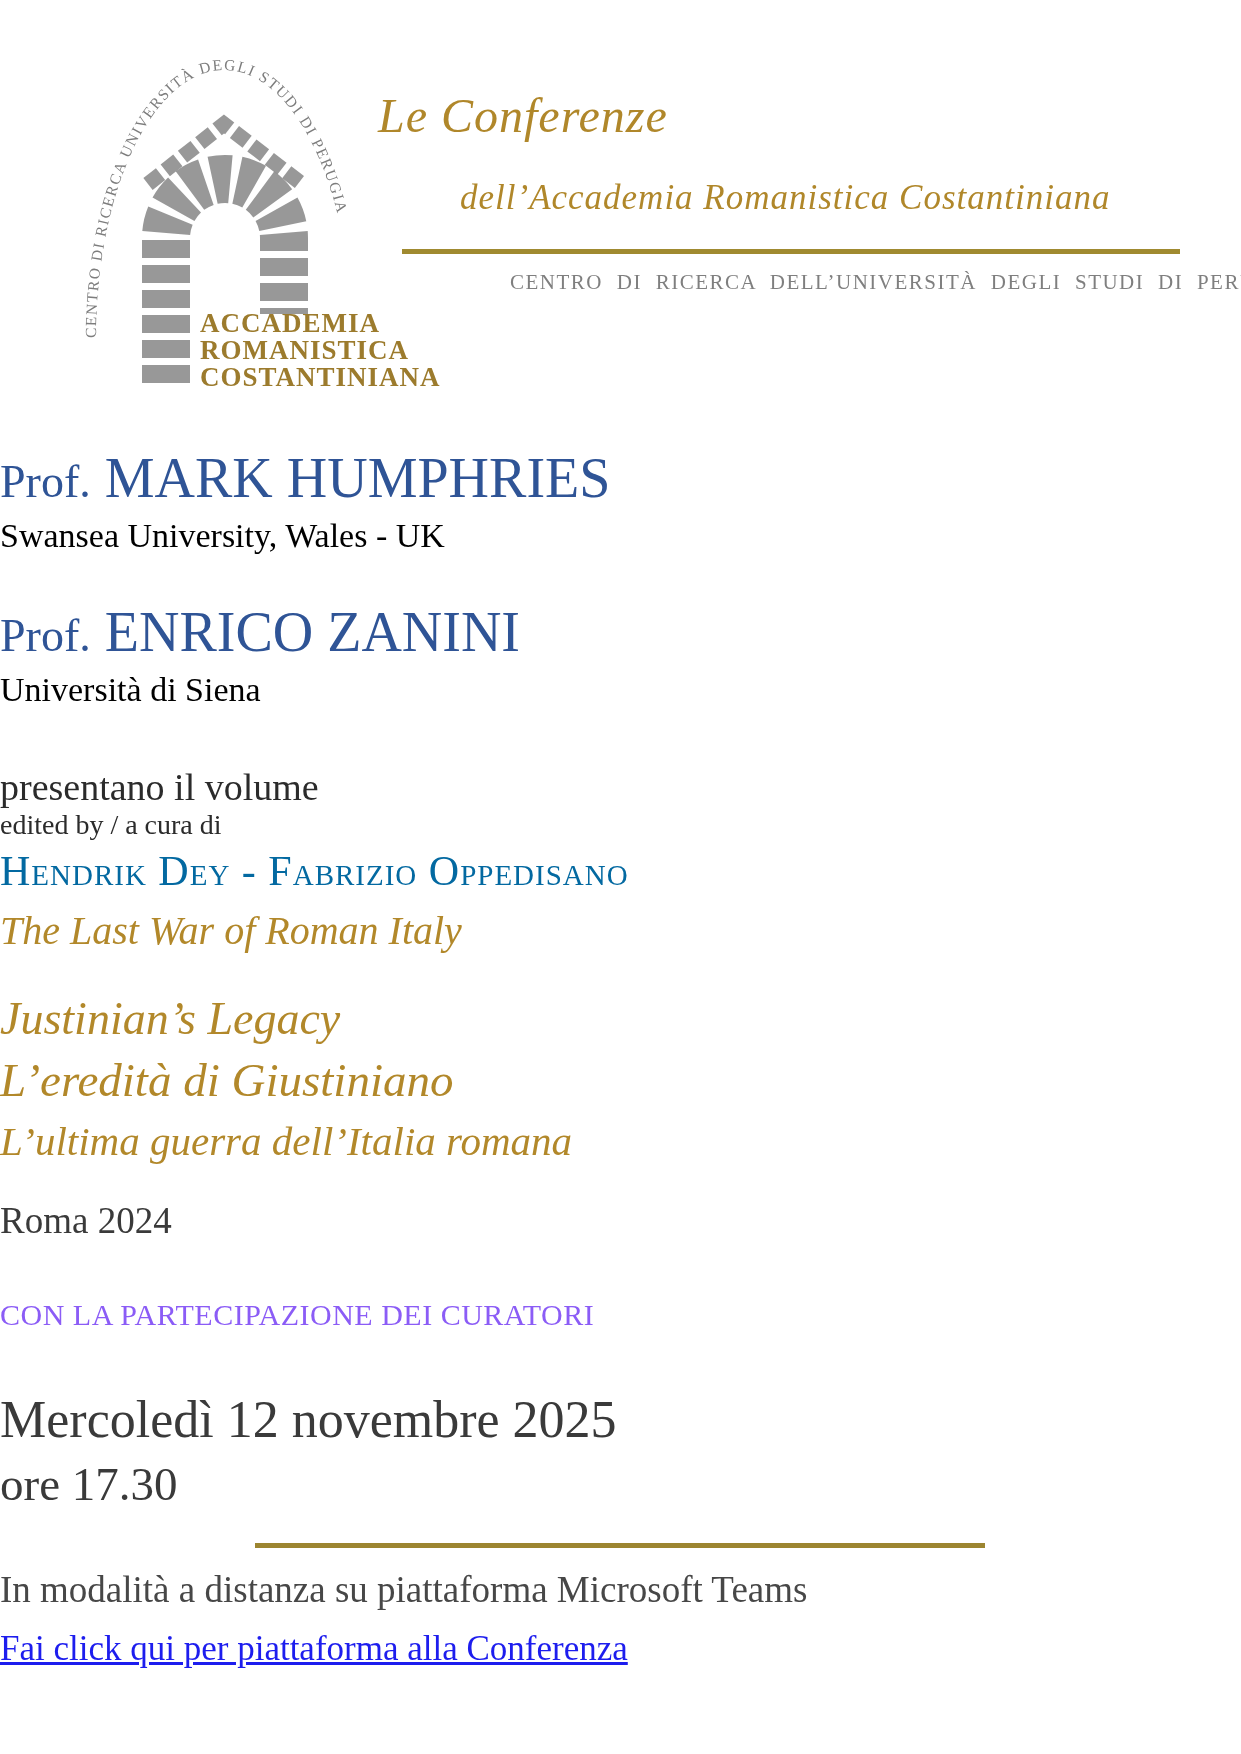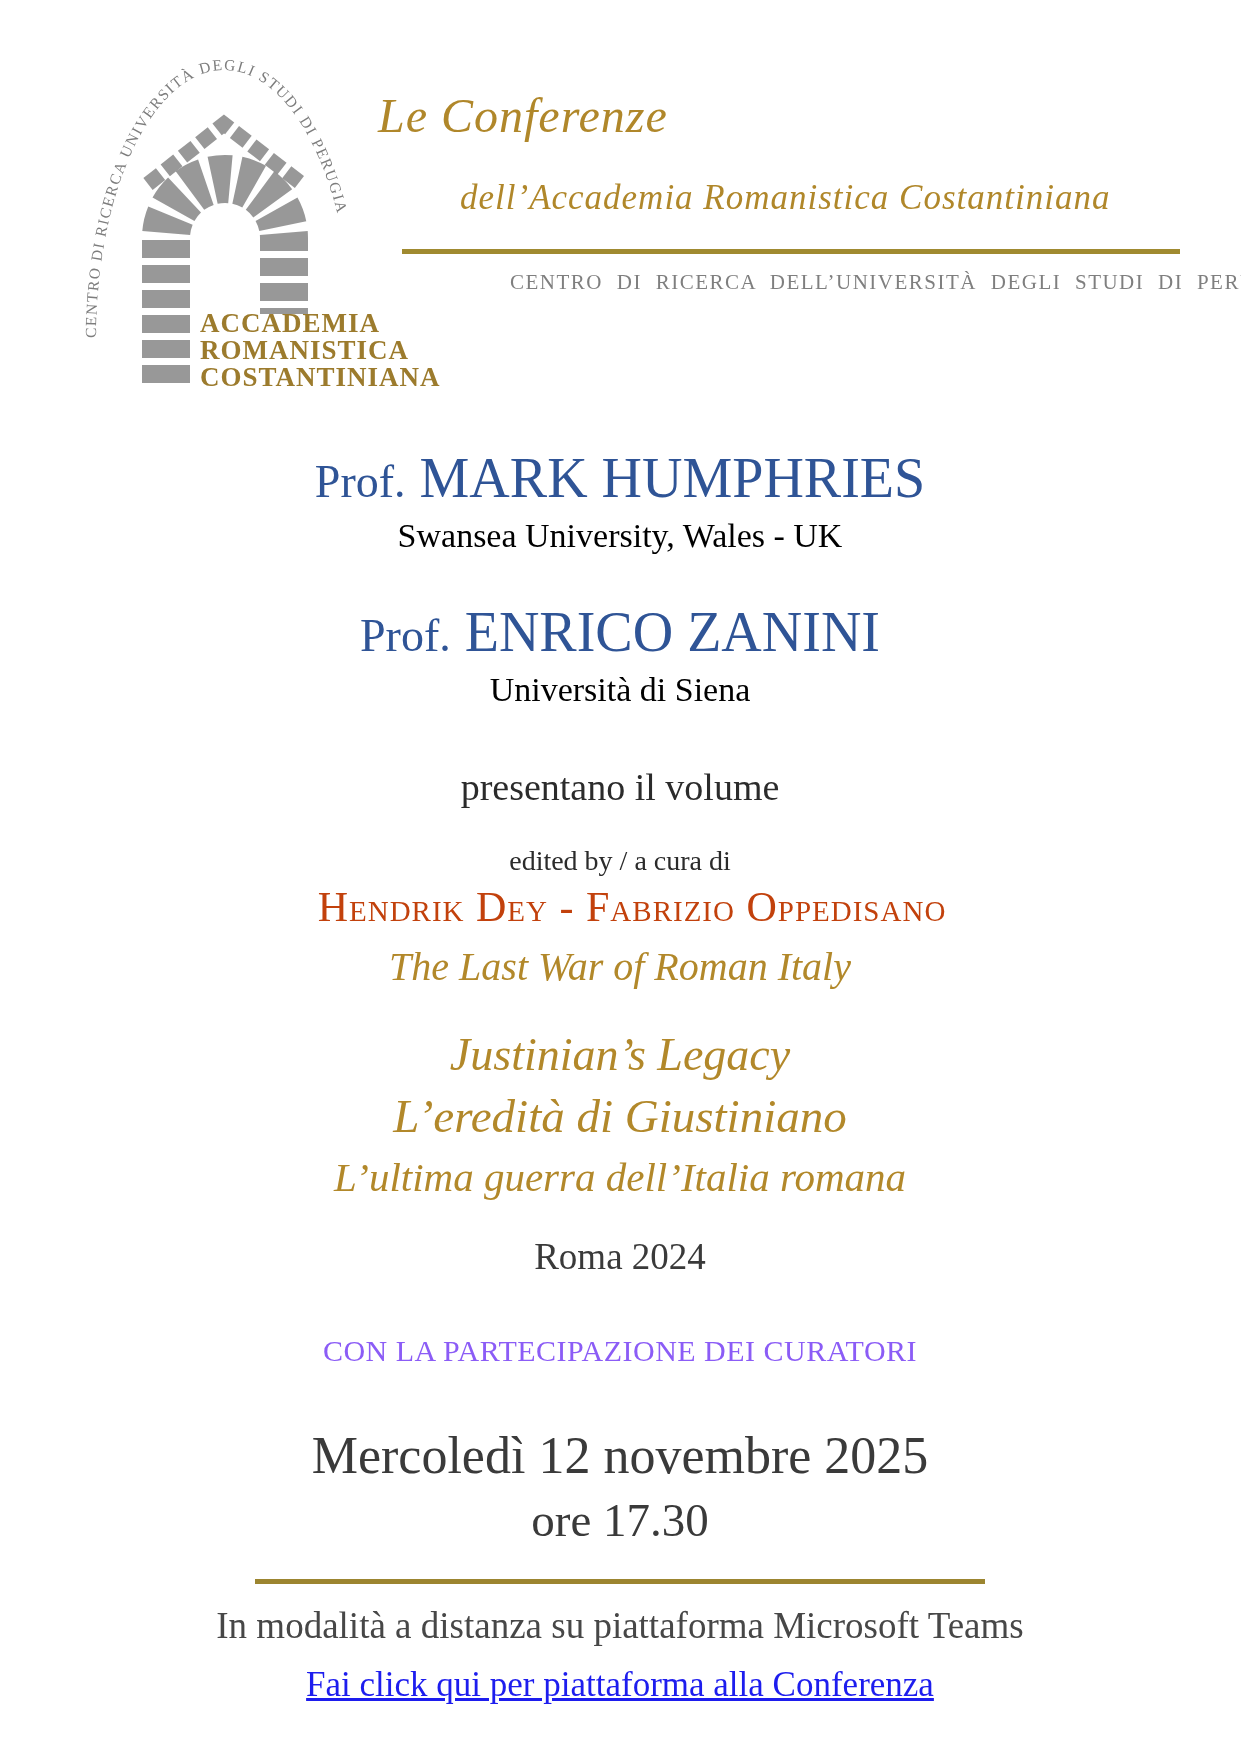--- a/index.html
+++ b/index.html
@@ -32,31 +32,31 @@
   .rule1{
     margin-top:34px;margin-left:42px;width:778px;height:5px;background:#a08a30;
   }
   .centro{
     margin-top:16px;margin-left:150px;text-align:center;
     color:#7f7f7f;font-size:21px;letter-spacing:1.5px;word-spacing:7px;
     white-space:nowrap;
   }
 
   
-  .main{position:absolute;left:0;top:428px;width:1240px;text-align:center;}
+  .main{position:absolute;left:0;top:428px;width:1240px;}
   .speaker-name{color:#2f5496;font-size:56px;line-height:1.1;margin-top:20px;}
   .speaker-name .prefix{font-size:46px;}
   .speaker-affil{color:#000000;font-size:34px;line-height:1.2;margin-top:6px;}
   .speaker2 .speaker-name{margin-top:46px;}
 
   .presentano{color:#2b2b2b;font-size:38px;margin-top:54px;}
-  .editedby{color:#2b2b2b;font-size:28px;margin-top:36px;}
+  .editedby{color:#2b2b2b;font-size:28px;}
   .editors{
-    color:#c2410c;font-size:42px;margin-top:6px;
-    font-variant:small-caps;letter-spacing:1px;padding-left:24px;
+    color:#0369a1;font-size:42px;margin-top:6px;
+    font-variant:small-caps;letter-spacing:1px;
   }
 
   .booktitle{color:#b2882a;font-style:italic;}
   .bt1{font-size:46px;margin-top:38px;}
   .bt2{font-size:40px;margin-top:12px;}
   .bt3{font-size:47px;margin-top:8px;}
   .bt4{font-size:41px;margin-top:10px;}
   .roma{color:#3a3a3a;font-size:37px;margin-top:34px;}
 
   .conla{color:#8b5cf6;font-size:30px;margin-top:56px;letter-spacing:0.5px;}

